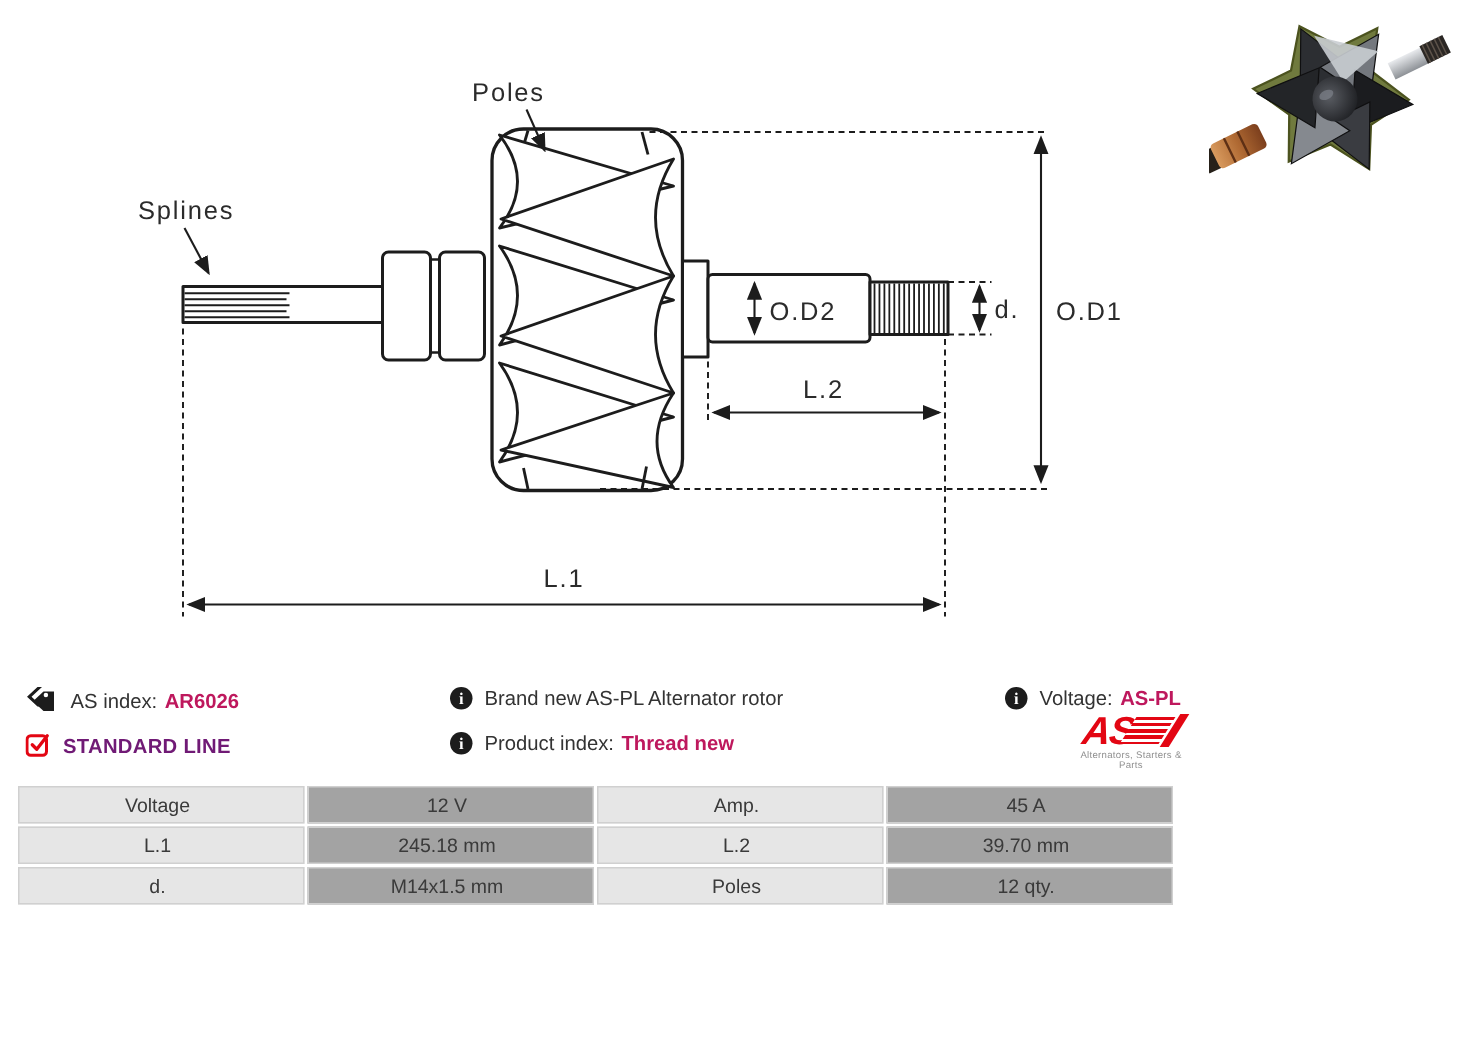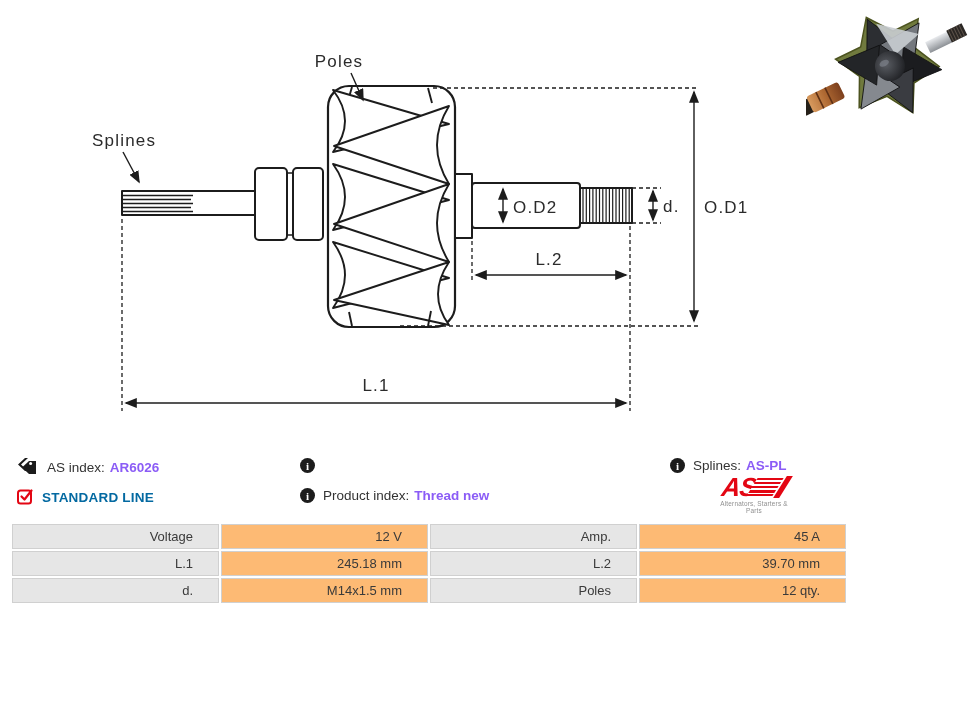--- a/index.html
+++ b/index.html
@@ -4,42 +4,42 @@
 <style>
   html,body{margin:0;padding:0;background:#fff;}
   .page{position:relative;width:976px;height:618px;background:#fff;overflow:hidden;
         font-family:"Liberation Sans",sans-serif;color:#333;}
   .diagram{position:absolute;left:0;top:0;}
   .photo{position:absolute;left:806px;top:2px;}
   .dim-label{font-family:"Liberation Sans",sans-serif;font-size:17px;fill:#2b2b2b;
              letter-spacing:1.2px;font-weight:400;}
   
   .info-item{position:absolute;display:flex;align-items:flex-end;font-size:13.5px;color:#333;white-space:nowrap;}
-  .info-item b{margin-left:5px;color:#8b5cf6;}
+  .info-item b{margin-left:5px;color:#be185d;}
   .ico{display:inline-flex;margin-right:8px;flex:0 0 auto;}
   .info-dot{width:15px;height:15px;border-radius:50%;background:#1c1c1c;color:#fff;
             display:inline-flex;align-items:center;justify-content:center;
             font-size:11px;font-weight:bold;font-family:"Liberation Serif",serif;
             margin-right:8px;flex:0 0 auto;}
-  .std-line{color:#0369a1;font-weight:bold;letter-spacing:0.2px;}
+  .std-line{color:#701a75;font-weight:bold;letter-spacing:0.2px;}
   
   .logo{position:absolute;left:714px;top:476px;width:80px;text-align:center;}
   .logo-row{display:flex;align-items:center;justify-content:center;height:22px;}
   .logo-as{color:#e30613;font-weight:bold;font-style:italic;font-size:26px;line-height:20px;
            transform:skewX(-8deg);letter-spacing:-1px;}
   .logo-stripes{width:26px;height:18px;margin-left:-4px;transform:skewX(-32deg);
                 background:repeating-linear-gradient(#e30613 0 2.2px,#fff 2.2px 4.1px);}
   .logo-bar{width:6px;height:22px;background:#e30613;transform:skewX(-32deg);margin-left:2px;}
   .logo-tagline{font-size:6.4px;color:#8f8f8f;margin-top:2px;letter-spacing:0.2px;}
   
   .specs{position:absolute;left:10px;top:522px;border-collapse:separate;border-spacing:2px;
          font-size:13px;color:#3a3a3a;}
-  .specs td{height:23px;padding:0 25px 0 4px;text-align:right;border:1px solid #d0d0d0;}
+  .specs td{height:23px;padding:0 9px 0 4px;text-align:center;border:1px solid #d0d0d0;}
   .specs td.lbl{width:176px;background:#e6e6e6;}
-  .specs td.val{width:176px;background:#fdba74;}
+  .specs td.val{width:176px;background:#a3a3a3;}
 </style>
 </head>
 <body>
 
 <div class="page">
 
   <svg class="diagram" width="976" height="448" viewBox="0 0 976 448">
     <defs>
       <marker id="ah" viewBox="0 0 10 8" markerWidth="9" markerHeight="7.2" refX="8.6" refY="4" orient="auto-start-reverse">
         <path d="M0,0 L10,4 L0,8 Z" fill="#1c1c1c"></path>
@@ -161,31 +161,32 @@
       <svg width="17" height="17" viewBox="0 0 17 17">
         <rect x="1" y="2.5" width="13" height="13" rx="2.5" fill="none" stroke="#e30613" stroke-width="2"></rect>
         <path d="M4.5,8.5 L7.5,11.5 L14.5,2.5" fill="none" stroke="#e30613" stroke-width="2.2" stroke-linecap="round" stroke-linejoin="round"></path>
       </svg>
     </span>
     <span class="std-line">STANDARD LINE</span>
   </div>
 
   <div class="info-item" style="left:300px;top:458px;">
     <span class="info-dot">i</span>
+    <span>Brand new AS-PL Alternator rotor</span>
   </div>
 
   <div class="info-item" style="left:300px;top:488px;">
     <span class="info-dot">i</span>
     <span>Product index:</span>
     <b>Thread new</b>
   </div>
 
   <div class="info-item" style="left:670px;top:458px;">
     <span class="info-dot">i</span>
-    <span>Splines:</span>
+    <span>Voltage:</span>
     <b>AS-PL</b>
   </div>
 
   <div class="logo">
     <div class="logo-row">
       <span class="logo-as">AS</span>
       <span class="logo-stripes"></span>
       <span class="logo-bar"></span>
     </div>
     <div class="logo-tagline">Alternators, Starters &amp; Parts</div>

